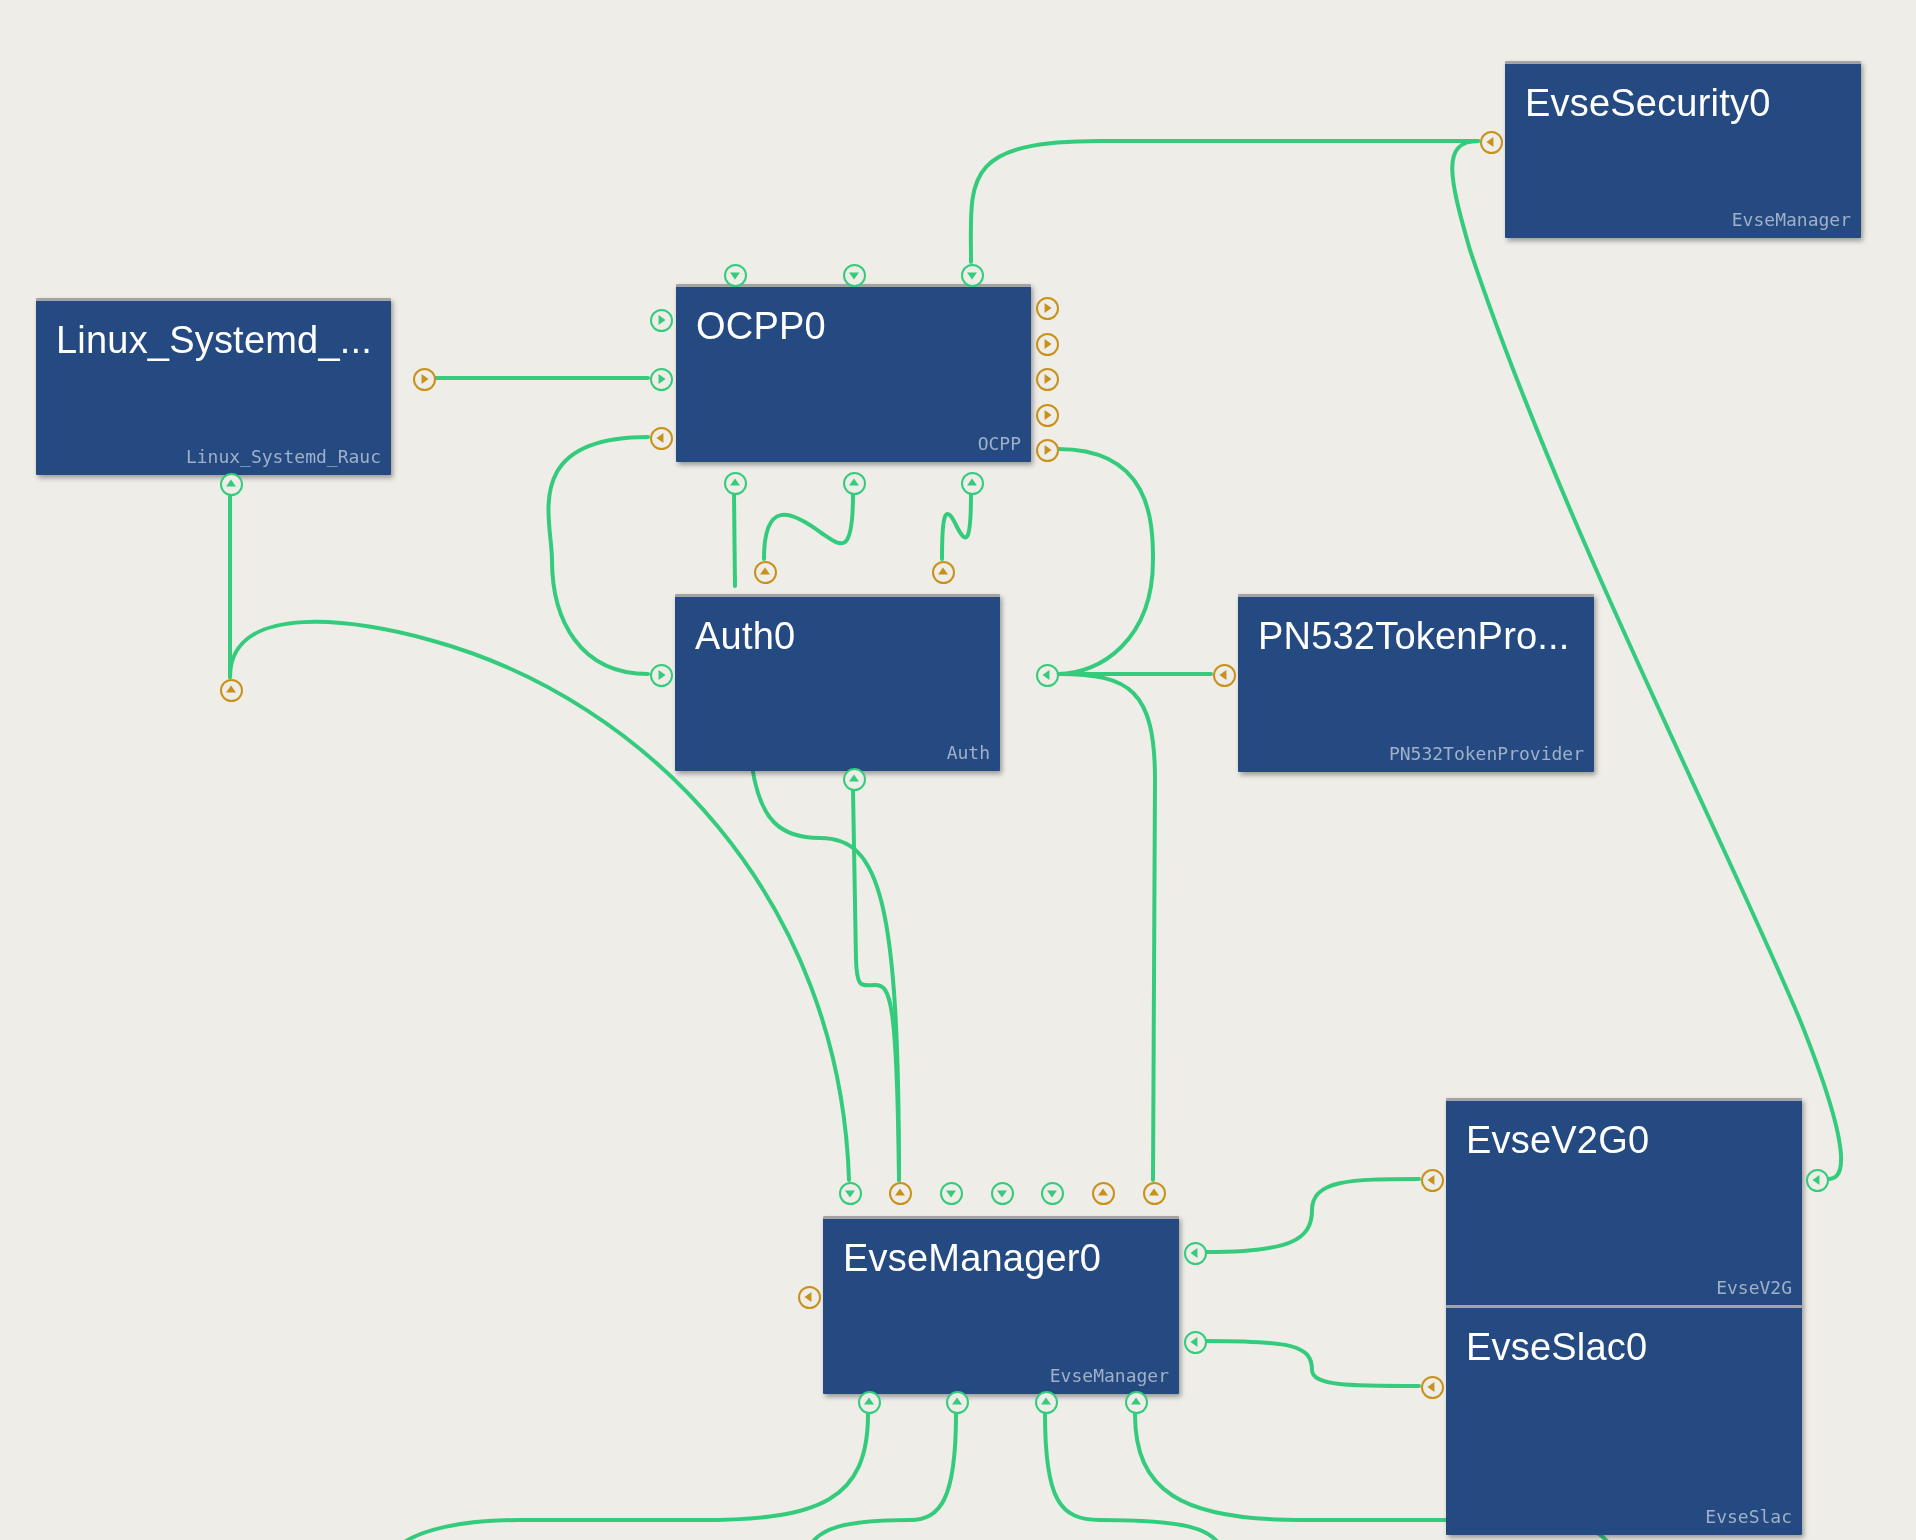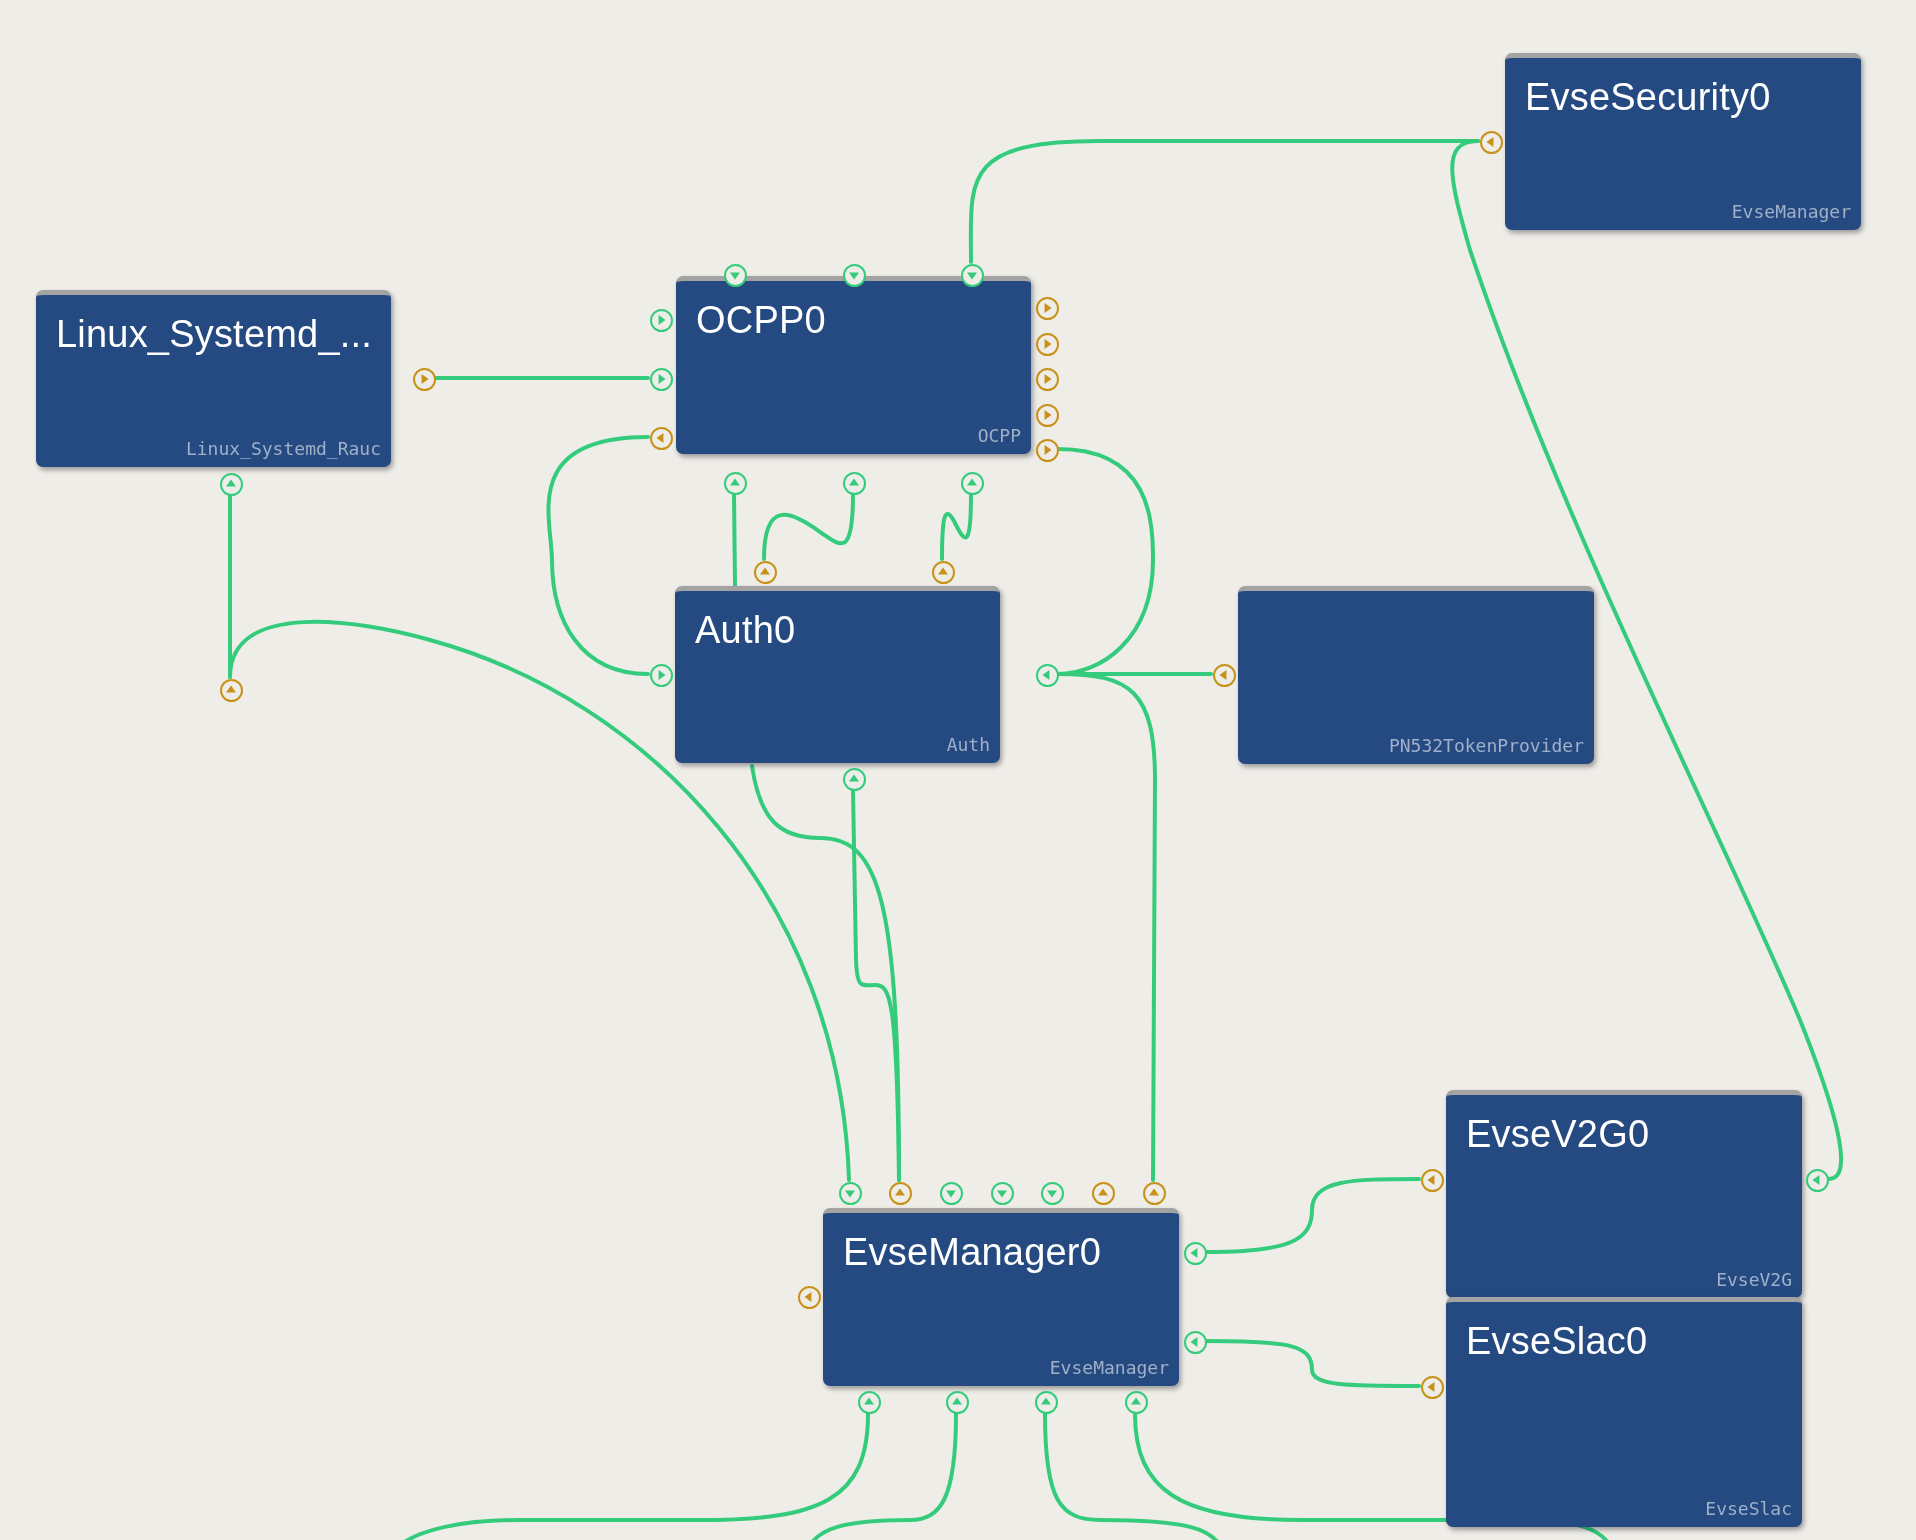--- a/index.html
+++ b/index.html
@@ -1,19 +1,19 @@
 <!DOCTYPE html>
 <html><head>
 <meta charset="utf-8">
 <style>
   html, body { margin:0; padding:0; }
   body { width:1916px; height:1540px; background:#efede8; position:relative; overflow:hidden; font-family:"Liberation Sans", sans-serif; }
   #canvas { position:absolute; left:0; top:0; width:1916px; height:1540px; }
   svg#wires { position:absolute; left:0; top:0; }
-  .node { position:absolute; background:#254a82; border-top:5px solid #a3a3a3; border-radius:7px; box-shadow:2px 3px 5px rgba(0,0,0,0.35); box-sizing:border-box; cursor:move; }
+  .node { position:absolute; background:#254a82; border-top:3px solid #a3a3a3; border-radius:1px; box-shadow:2px 3px 5px rgba(0,0,0,0.35); box-sizing:border-box; cursor:move;margin-top:8px; }
   .node .title { position:absolute; left:20px; top:18px; color:#ffffff; font-size:38px; font-family:"Liberation Sans", sans-serif; white-space:nowrap; letter-spacing:0.2px; }
   .node .type { position:absolute; right:10px; bottom:8px; color:#9fb0c8; font-size:18px; font-family:"DejaVu Sans Mono", monospace; white-space:nowrap; }
   .port { position:absolute; width:19px; height:19px; margin-left:-10.5px; margin-top:-10.5px; border-radius:50%; border:2.5px solid; background:#efede8; cursor:pointer; }
   .port.green { border-color:#34cc7c; }
   .port.orange { border-color:#c8911a; }
   .port::after { content:""; position:absolute; left:50%; top:50%; width:0; height:0; }
   .port.green.dir-right::after { border-left:7px solid #34cc7c; border-top:5px solid transparent; border-bottom:5px solid transparent; transform:translate(-35%,-50%); }
   .port.orange.dir-right::after { border-left:7px solid #c8911a; border-top:5px solid transparent; border-bottom:5px solid transparent; transform:translate(-35%,-50%); }
   .port.green.dir-left::after { border-right:7px solid #34cc7c; border-top:5px solid transparent; border-bottom:5px solid transparent; transform:translate(-65%,-50%); }
   .port.orange.dir-left::after { border-right:7px solid #c8911a; border-top:5px solid transparent; border-bottom:5px solid transparent; transform:translate(-65%,-50%); }
@@ -81,20 +81,21 @@
     <span class="title">OCPP0</span>
     <span class="type">OCPP</span>
   </div>
 
   <div class="node" style="left:675px;top:586px;width:325px;height:177px;">
     <span class="title">Auth0</span>
     <span class="type">Auth</span>
   </div>
 
   <div class="node" style="left:1238px;top:586px;width:356px;height:178px;">
+    <span class="title">PN532TokenPro...</span>
     <span class="type">PN532TokenProvider</span>
   </div>
 
 
   <div class="node" style="left:1446px;top:1090px;width:356px;height:208px;">
     <span class="title">EvseV2G0</span>
     <span class="type">EvseV2G</span>
   </div>
 
   <div class="node" style="left:823px;top:1208px;width:356px;height:178px;">

